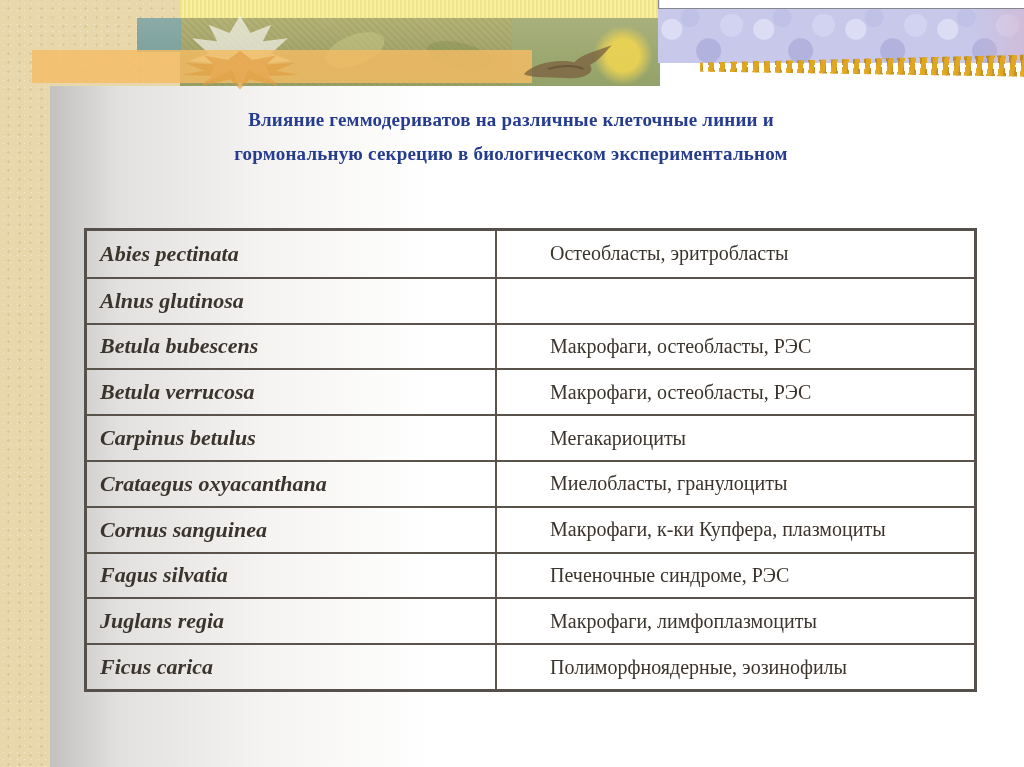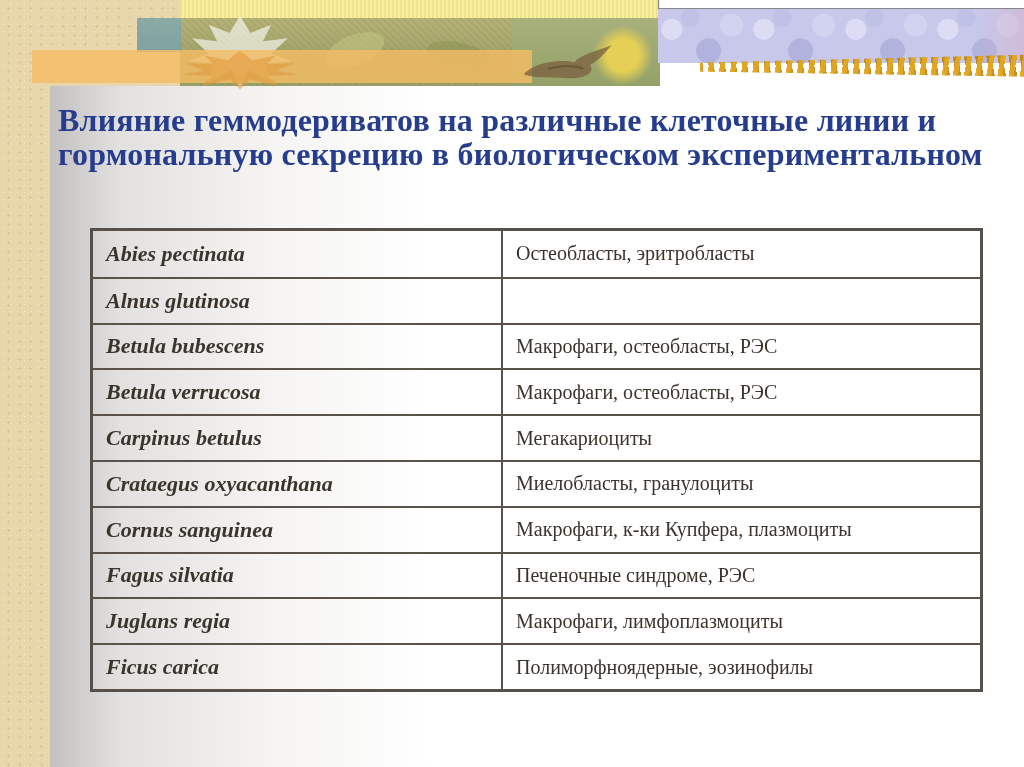--- a/index.html
+++ b/index.html
@@ -62,36 +62,36 @@
   .wheat{
     position:absolute;left:700px;top:52px;width:324px;height:28px;
     background:
       repeating-linear-gradient(100deg,rgba(226,167,30,.95) 0 5px,rgba(0,0,0,0) 5px 11px),
       repeating-linear-gradient(80deg,rgba(188,136,22,.9) 0 5px,rgba(0,0,0,0) 5px 11px);
     clip-path:polygon(0 38%,100% 10%,100% 88%,0 70%);
   }
   .leaf-svg{position:absolute;}
   
   .title{
-    position:absolute;left:58px;top:103px;width:950px;
-    color:#253c8f;font-weight:bold;
-    font-size:32px;line-height:34px;letter-spacing:.2px;
+    position:absolute;left:36px;top:103px;width:950px;
+    text-align:center;color:#253c8f;font-weight:bold;
+    font-size:19px;line-height:34px;letter-spacing:.2px;
   }
   
   .tbl{
-    position:absolute;left:90px;top:228px;width:887px;height:458px;
+    position:absolute;left:84px;top:228px;width:887px;height:458px;
     border:3px solid #57504a;
     display:grid;grid-template-rows:repeat(10,1fr);
     color:#3b342d;
   }
   .row{display:grid;grid-template-columns:410px 1fr;border-top:2px solid #5a534b;}
   .row:first-child{border-top:none;}
   .cell{display:flex;align-items:center;padding-left:13px;}
   .cell.plant{font-weight:bold;font-style:italic;font-size:22px;border-right:2px solid #5a534b;}
-  .cell.effect{font-size:20px;}
+  .cell.effect{font-size:20px;margin-left:40px;}
 </style>
 </head>
 <body>
 
 <div class="slide">
 
   <div class="hdr-beige parchment"></div>
   <div class="left-strip parchment"></div>
   <div class="hdr-yellow"></div>
   <div class="hdr-olive"></div>

